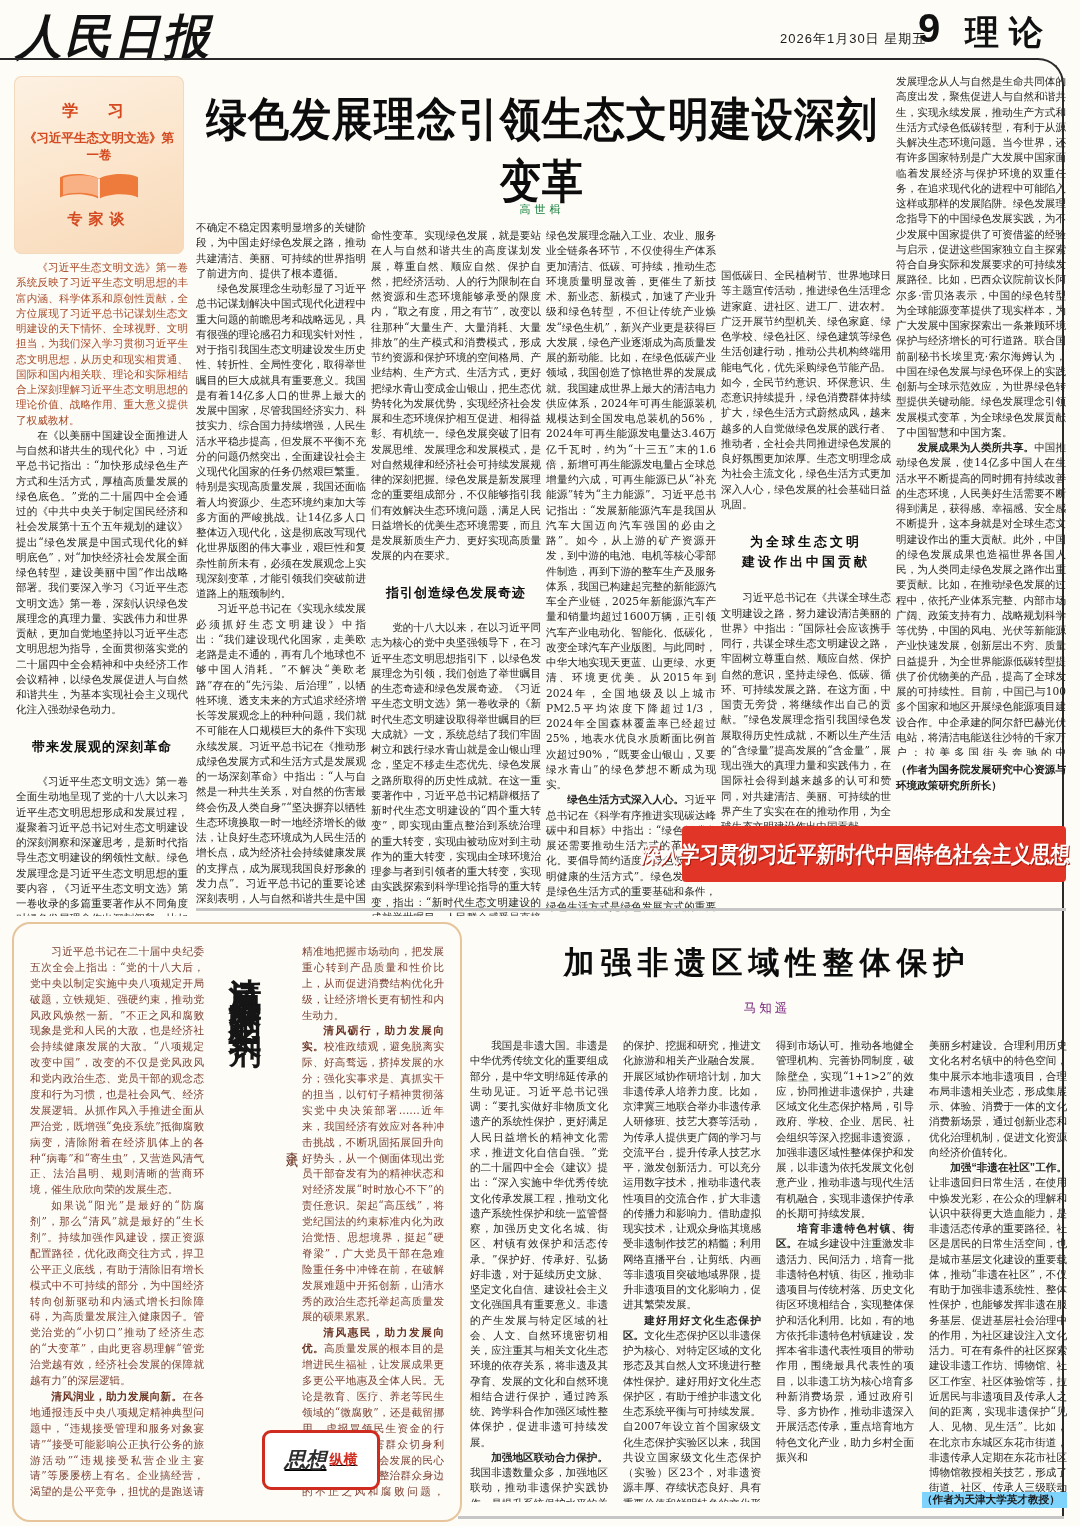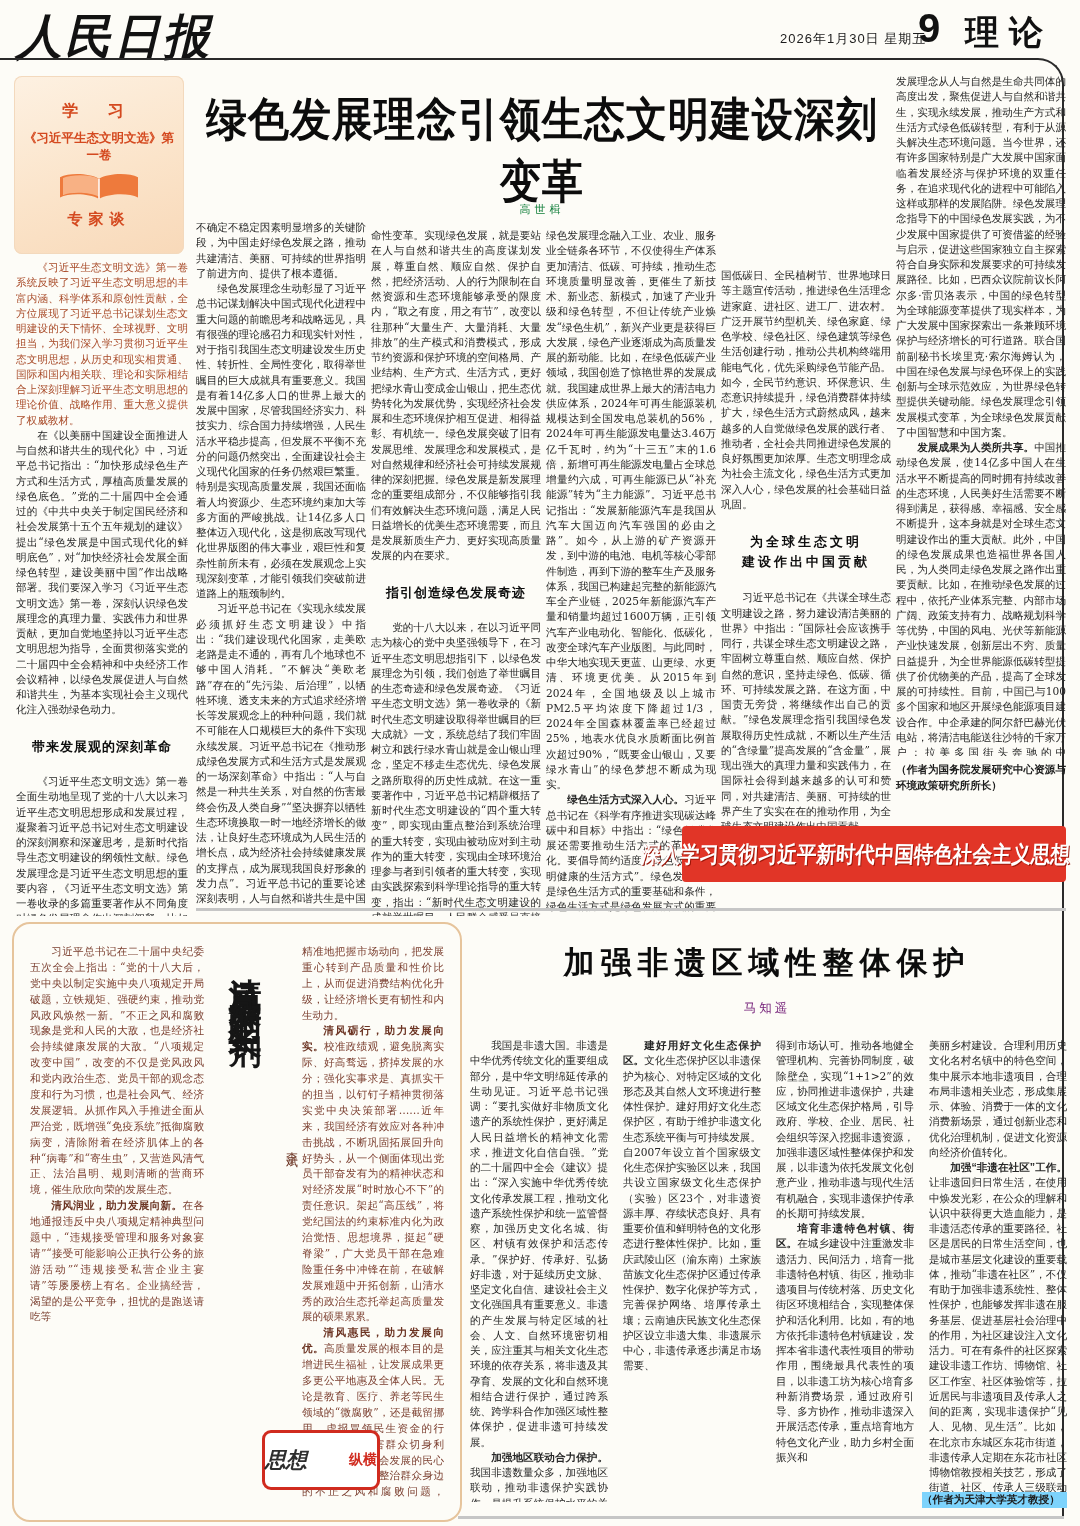--- a/index.html
+++ b/index.html
@@ -69,21 +69,21 @@
   .scol b.lead{color:#6b3322;}
   #s1{left:30px;top:944px;width:174px;height:558px;}
   #s2{left:302px;top:944px;width:142px;height:558px;}
   .vtitle{position:absolute;left:206px;top:952px;height:490px;width:78px;
           writing-mode:vertical-rl;font-size:33px;font-weight:900;letter-spacing:6px;
           color:#161616;text-align:start;line-height:78px;}
   .vauthor{position:absolute;left:283px;top:1142px;writing-mode:vertical-rl;
            font-size:12px;letter-spacing:4px;color:#6b3322;}
   .slogo{position:absolute;left:262px;top:1430px;width:112px;height:54px;background:#fff;
          border:3px solid #d02b1f;border-radius:9px;display:flex;align-items:center;
-         justify-content:space-between;gap:3px;box-shadow:0 0 0 2px #fff inset;}
+         justify-content:center;gap:3px;box-shadow:0 0 0 2px #fff inset;text-decoration:underline;}
   .slogo .a{font-size:21px;font-weight:900;font-style:italic;color:#2e2e2e;}
   .slogo .b{font-size:14px;font-weight:900;color:#d02b1f;}
   
   .htitle{position:absolute;left:470px;top:942px;width:594px;text-align:center;
           font-size:31px;font-weight:900;letter-spacing:6px;color:#0c0c0c;}
   .hauthor{position:absolute;left:470px;top:1000px;width:594px;text-align:center;
            font-size:12.5px;letter-spacing:3px;color:#701a75;}
   #h1{left:470px;top:1038px;width:138px;height:464px;}
   #h2{left:623px;top:1038px;width:138px;height:464px;}
   #h3{left:776px;top:1038px;width:138px;height:464px;}
@@ -178,20 +178,21 @@
     </svg>
   </div>
 
   <div class="rule" id="rule1"></div>
   <div class="rule" id="rule2"></div>
 
   <div class="sbox"></div>
   <div class="scol" id="s1">
     <div>
         <p>习近平总书记在二十届中央纪委五次全会上指出：“党的十八大后，党中央以制定实施中央八项规定开局破题，立铁规矩、强硬约束，推动党风政风焕然一新。”不正之风和腐败现象是党和人民的大敌，也是经济社会持续健康发展的大敌。“八项规定改变中国”，改变的不仅是党风政风和党内政治生态、党员干部的观念态度和行为习惯，也是社会风气、经济发展逻辑。从抓作风入手推进全面从严治党，既增强“免疫系统”抵御腐败病变，清除附着在经济肌体上的各种“病毒”和“寄生虫”，又营造风清气正、法治昌明、规则清晰的营商环境，催生欣欣向荣的发展生态。</p>
+        <p>如果说“阳光”是最好的“防腐剂”，那么“清风”就是最好的“生长剂”。持续加强作风建设，摆正资源配置路径，优化政商交往方式，捍卫公平正义底线，有助于清除旧有增长模式中不可持续的部分，为中国经济转向创新驱动和内涵式增长扫除障碍，为高质量发展注入健康因子。管党治党的“小切口”推动了经济生态的“大变革”，由此更容易理解“管党治党越有效，经济社会发展的保障就越有力”的深层逻辑。</p>
         <p><b class="lead">清风润业，助力发展向新。</b>在各地通报违反中央八项规定精神典型问题中，“违规接受管理和服务对象宴请”“接受可能影响公正执行公务的旅游活动”“违规接受私营企业主宴请”等屡屡榜上有名。企业搞经营，渴望的是公平竞争，担忧的是跑送请吃等</p>
       </div>
   </div>
   <div class="vtitle">清风是最好的『生长剂』</div>
   <div class="vauthor">李斌</div>
   <div class="scol" id="s2">
     <div>
         <p class="cont">精准地把握市场动向，把发展重心转到产品质量和性价比上，从而促进消费结构优化升级，让经济增长更有韧性和内生动力。</p>
         <p><b class="lead">清风砺行，助力发展向实。</b>校准政绩观，避免脱离实际、好高骛远，挤掉发展的水分；强化实事求是、真抓实干的担当，以钉钉子精神贯彻落实党中央决策部署……近年来，我国经济有效应对各种冲击挑战，不断巩固拓展回升向好势头，从一个侧面体现出党员干部奋发有为的精神状态和对经济发展“时时放心不下”的责任意识。架起“高压线”，将党纪国法的约束标准内化为政治觉悟、思想境界，挺起“硬脊梁”，广大党员干部在急难险重任务中冲锋在前，在破解发展难题中开拓创新，山清水秀的政治生态托举起高质量发展的硕果累累。</p>
         <p><b class="lead">清风惠民，助力发展向优。</b>高质量发展的根本目的是增进民生福祉，让发展成果更多更公平地惠及全体人民。无论是教育、医疗、养老等民生领域的“微腐败”，还是截留挪用、虚报冒领民生资金的行为，都严重损害群众切身利益，动摇经济社会发展的民心基础。持续深化整治群众身边的不正之风和腐败问题，让“蝇贪蚁腐”无法遁形，守护的是惠民富民政策的初衷和社会公平正义的底线，校准的是发展为了人民、发展依靠人民、发展成果由人民共享的价值准则。</p>
@@ -205,20 +206,21 @@
   <div class="htitle">加强非遗区域性整体保护</div>
   <div class="hauthor">马知遥</div>
   <div class="col" id="h1">
     <div>
         <p>我国是非遗大国。非遗是中华优秀传统文化的重要组成部分，是中华文明绵延传承的生动见证。习近平总书记强调：“要扎实做好非物质文化遗产的系统性保护，更好满足人民日益增长的精神文化需求，推进文化自信自强。”党的二十届四中全会《建议》提出：“深入实施中华优秀传统文化传承发展工程，推动文化遗产系统性保护和统一监管督察，加强历史文化名城、街区、村镇有效保护和活态传承。”保护好、传承好、弘扬好非遗，对于延续历史文脉、坚定文化自信、建设社会主义文化强国具有重要意义。非遗的产生发展与特定区域的社会、人文、自然环境密切相关，应注重其与相关文化生态环境的依存关系，将非遗及其孕育、发展的文化和自然环境相结合进行保护，通过跨系统、跨学科合作加强区域性整体保护，促进非遗可持续发展。</p>
         <p><b class="lead">加强地区联动合力保护。</b>我国非遗数量众多，加强地区联动，推动非遗保护实践协作，是提升系统保护水平的关键。通过构建多方协同机制，不同地域可以在资源共享、经验互鉴和能力建设方面优势互补，有助于应对保护中的各种挑战，强化区域文化生态建设。可建设区域文化保护协作区，整合资源，形成合力，在加强非遗保护的同时促进地区协调发展。比如，大运河申遗成功后沿线各省（市）共同推进大运河保护传承利用，统筹大运河沿线非遗等中华优秀传统文化</p>
       </div>
   </div>
   <div class="col" id="h2">
     <div>
+        <p class="cont">的保护、挖掘和研究，推进文化旅游和相关产业融合发展。开展区域协作研培计划，加大非遗传承人培养力度。比如，京津冀三地联合举办非遗传承人研修班、技艺大赛等活动，为传承人提供更广阔的学习与交流平台，提升传承人技艺水平，激发创新活力。可以充分运用数字技术，推动非遗代表性项目的交流合作，扩大非遗的传播力和影响力。借助虚拟现实技术，让观众身临其境感受非遗制作技艺的精髓；利用网络直播平台，让剪纸、内画等非遗项目突破地域界限，提升非遗项目的文化影响力，促进其繁荣发展。</p>
         <p><b class="lead">建好用好文化生态保护区。</b>文化生态保护区以非遗保护为核心、对特定区域的文化形态及其自然人文环境进行整体性保护。建好用好文化生态保护区，有助于维护非遗文化生态系统平衡与可持续发展。自2007年设立首个国家级文化生态保护实验区以来，我国共设立国家级文化生态保护（实验）区23个，对非遗资源丰厚、存续状态良好、具有重要价值和鲜明特色的文化形态进行整体性保护。比如，重庆武陵山区（渝东南）土家族苗族文化生态保护区通过传承性保护、数字化保护等方式，完善保护网络、培厚传承土壤；云南迪庆民族文化生态保护区设立非遗大集、非遗展示中心，非遗传承逐步满足市场需要、</p>
       </div>
   </div>
   <div class="col" id="h3">
     <div>
         <p class="cont">得到市场认可。推动各地健全管理机构、完善协同制度，破除壁垒，实现“1+1&gt;2”的效应，协同推进非遗保护，共建区域文化生态保护格局，引导政府、学校、企业、居民、社会组织等深入挖掘非遗资源，加强非遗区域性整体保护和发展，以非遗为依托发展文化创意产业，推动非遗与现代生活有机融合，实现非遗保护传承的长期可持续发展。</p>
         <p><b class="lead">培育非遗特色村镇、街区。</b>在城乡建设中注重激发非遗活力、民间活力，培育一批非遗特色村镇、街区，推动非遗项目与传统村落、历史文化街区环境相结合，实现整体保护和活化利用。比如，有的地方依托非遗特色村镇建设，发挥本省非遗代表性项目的带动作用，围绕最具代表性的项目，以非遗工坊为核心培育多种新消费场景，通过政府引导、多方协作，推动非遗深入开展活态传承，重点培育地方特色文化产业，助力乡村全面振兴和</p>
       </div>
   </div>
   <div class="col" id="h4">

